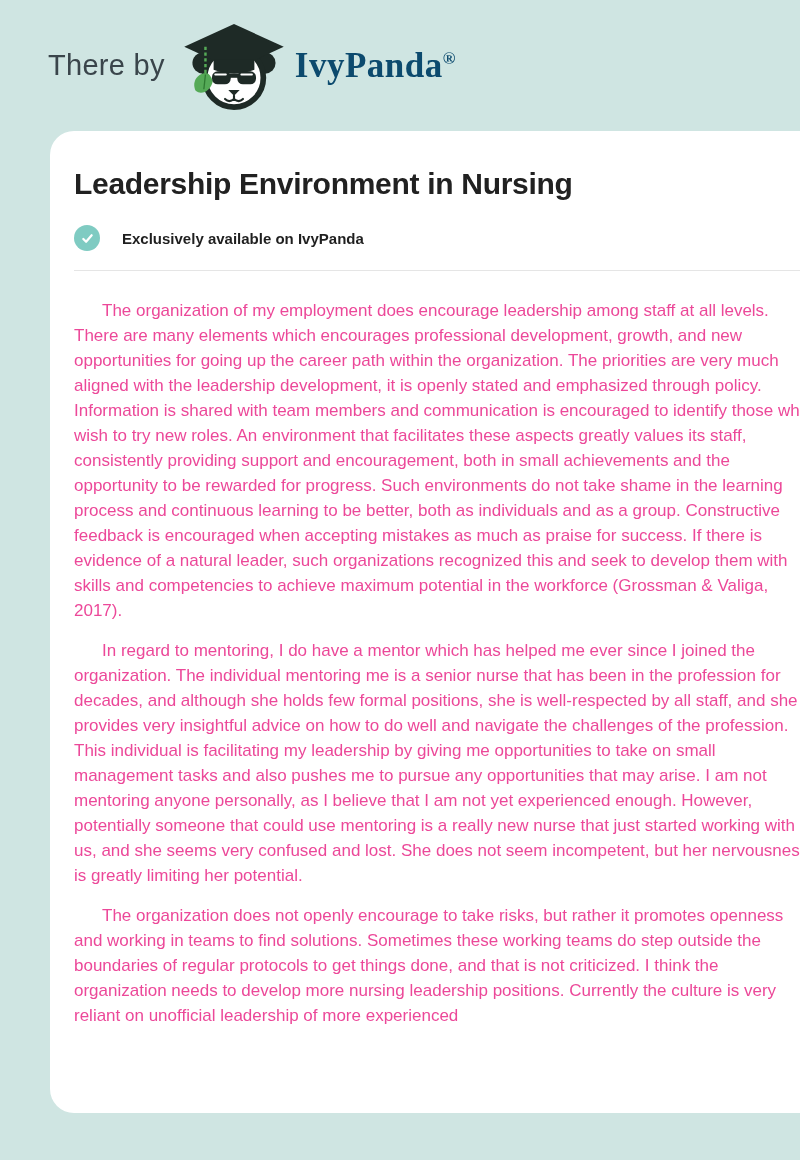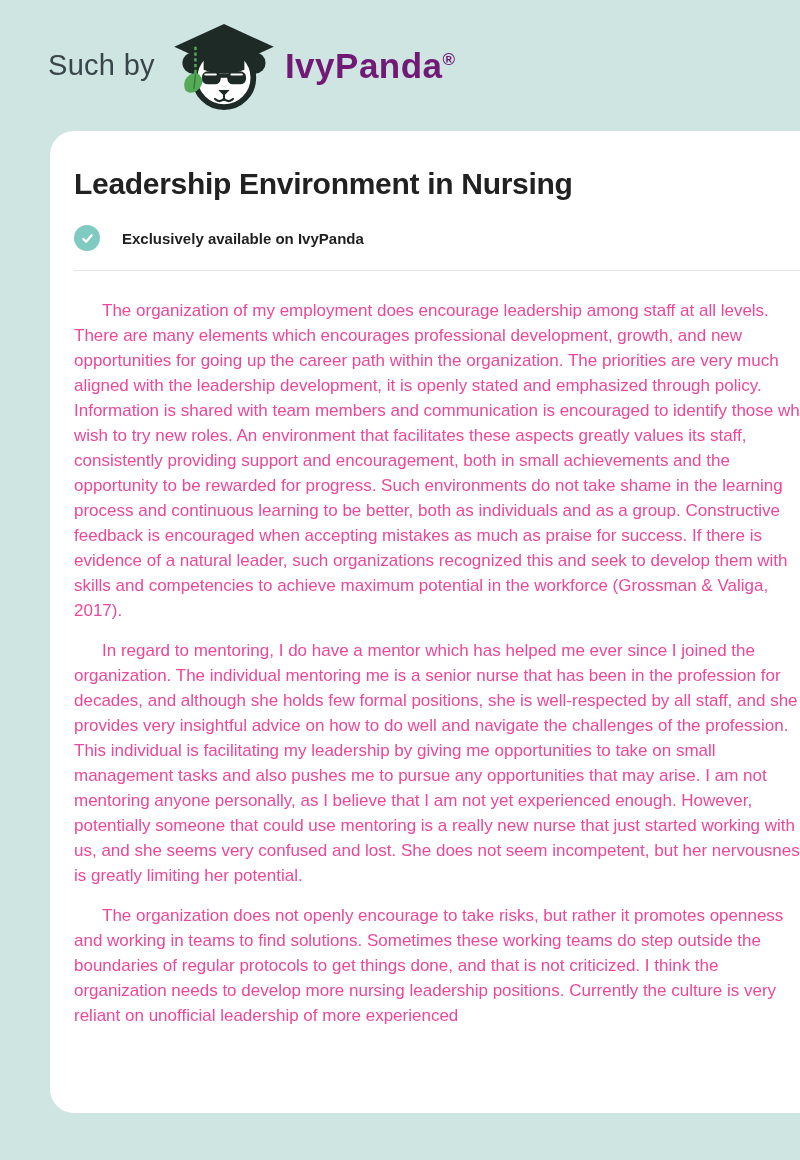--- a/index.html
+++ b/index.html
@@ -25,24 +25,24 @@
     letter-spacing: 0.3px;
   }
   .logo-wrap {
     width: 106px;
     height: 92px;
     margin: 4px 8px 0 16px;
     flex: 0 0 auto;
   }
   .logo-wrap svg { width: 100%; height: 100%; display: block; }
   .brand {
-    font-family: Liberation Sans, sans-serif;
+    font-family: Liberation Serif, serif;
     font-weight: bold;
     font-size: 35px;
-    color: #701a75;
+    color: #0c4a6e;
     letter-spacing: 0.5px;
   }
   .brand sup { font-size: 17px; font-weight: bold; }
 
   
   .card {
     width: 786px;
     margin-left: 50px;
     min-height: 982px;
     background: #ffffff;
@@ -89,21 +89,21 @@
     line-height: 25px;
     color: #ec4899;
     text-indent: 28px;
   }
   .essay-body p:last-child { margin-bottom: 12px; }
 </style>
 </head>
 <body>
 
 <header class="site-header">
-  <span class="essay-by">Such by</span>
+  <span class="essay-by">There by</span>
 
   <span class="logo-wrap">
     <svg viewBox="0 0 130 112" xmlns="http://www.w3.org/2000/svg" aria-hidden="true">
 
       <circle cx="27" cy="50" r="13" fill="#1e2a26"></circle>
       <circle cx="103" cy="50" r="13" fill="#1e2a26"></circle>
 
       <circle cx="65" cy="68" r="36" fill="#ffffff" stroke="#1e2a26" stroke-width="7"></circle>
 
       <polygon points="65,2 126,30 65,58 4,30" fill="#1e2a26"></polygon>

